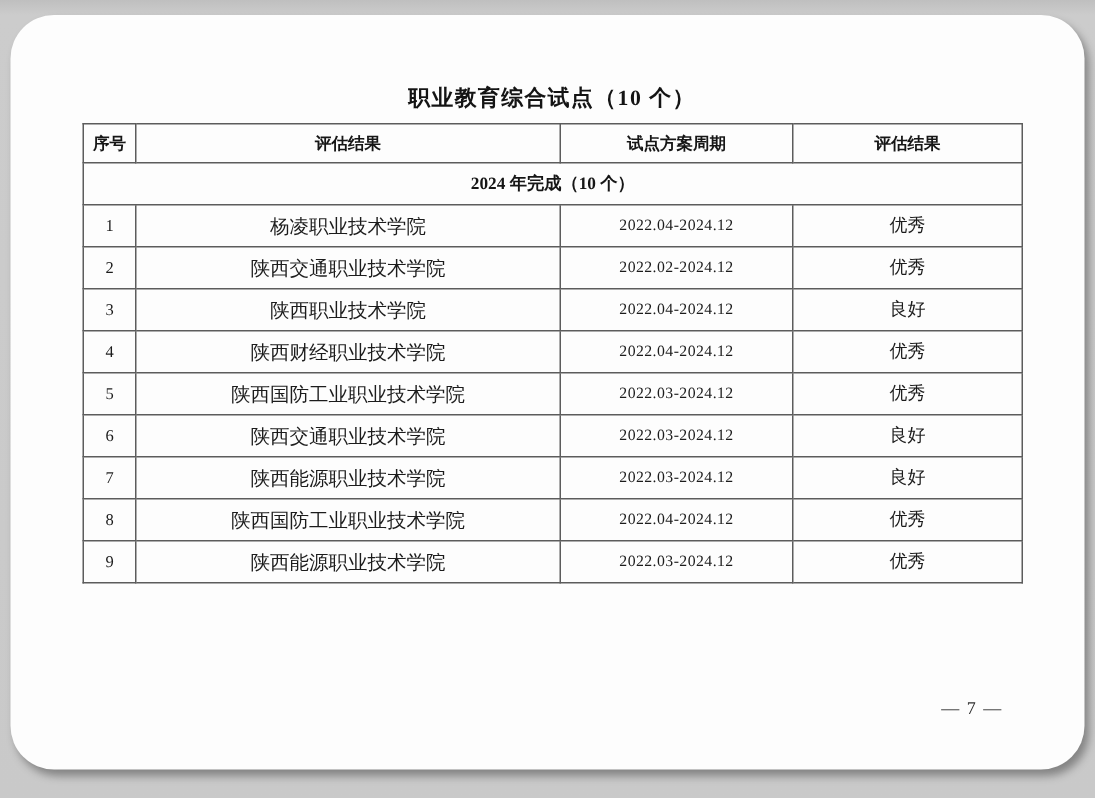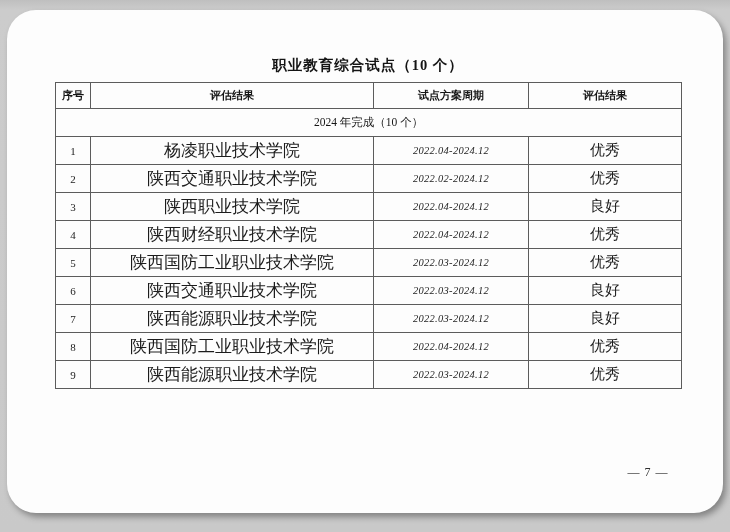--- a/index.html
+++ b/index.html
@@ -35,26 +35,26 @@
   table.pilot th, table.pilot td {
     border:1px solid #5c5c5c;
     padding:0 2px;
     text-align:center;
     overflow:hidden;
     white-space:nowrap;
   }
   tr.head-row { height:26px; }
   tr.head-row th { font-size:11px; font-weight:bold; color:#161616; }
   tr.section-row { height:28px; }
-  tr.section-row td { font-size:11.5px; font-weight:normal; color:#161616; }
+  tr.section-row td { font-size:11.5px; font-weight:bold; color:#161616; }
   tr.data-row { height:28px; }
   td.c-no     { font-size:11px; }
-  td.c-unit   { font-size:17px; }
-  td.c-period { font-size:10.5px; letter-spacing:0.3px;font-style:italic; }
-  td.c-result { font-size:15px; }
+  td.c-unit   { font-size:13px; }
+  td.c-period { font-size:10.5px; letter-spacing:0.3px; }
+  td.c-result { font-size:12px; }
   .page-num {
     position:absolute;
     left:595px; top:455px;
     width:92px;
     text-align:center;
     font-size:12px;
     color:#2e2e2e;
     letter-spacing:1px;
   }
 </style>

